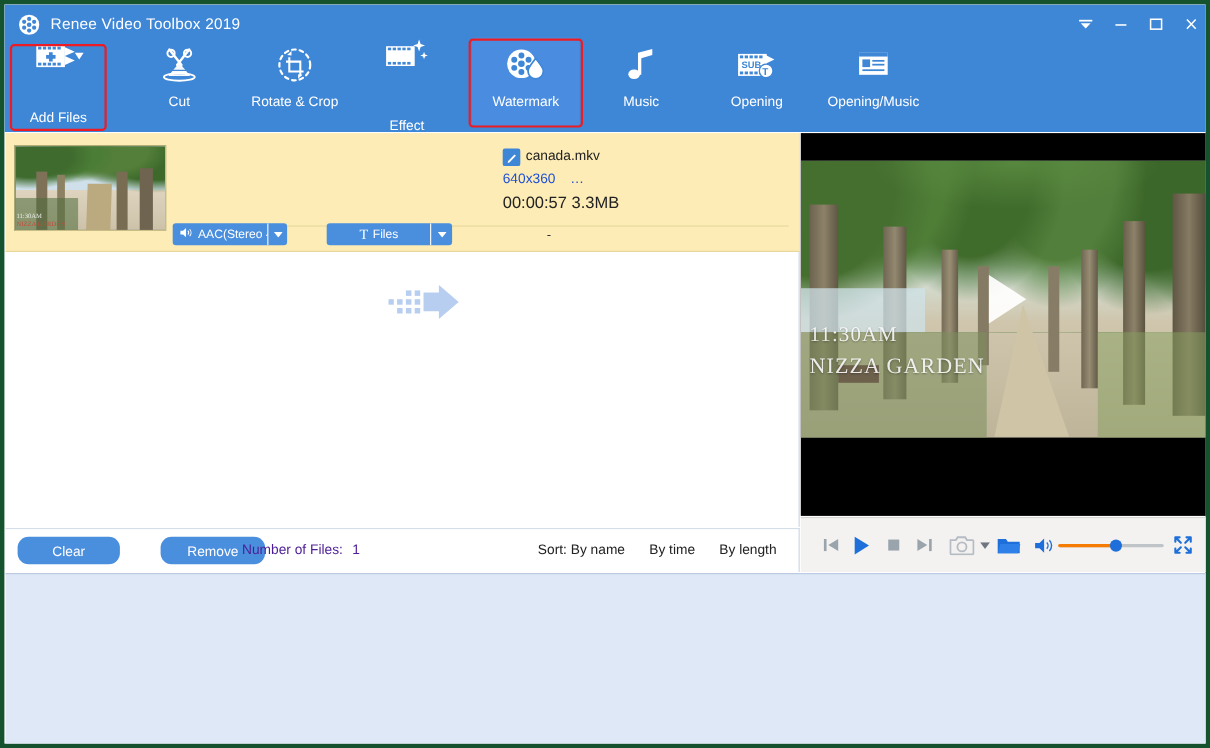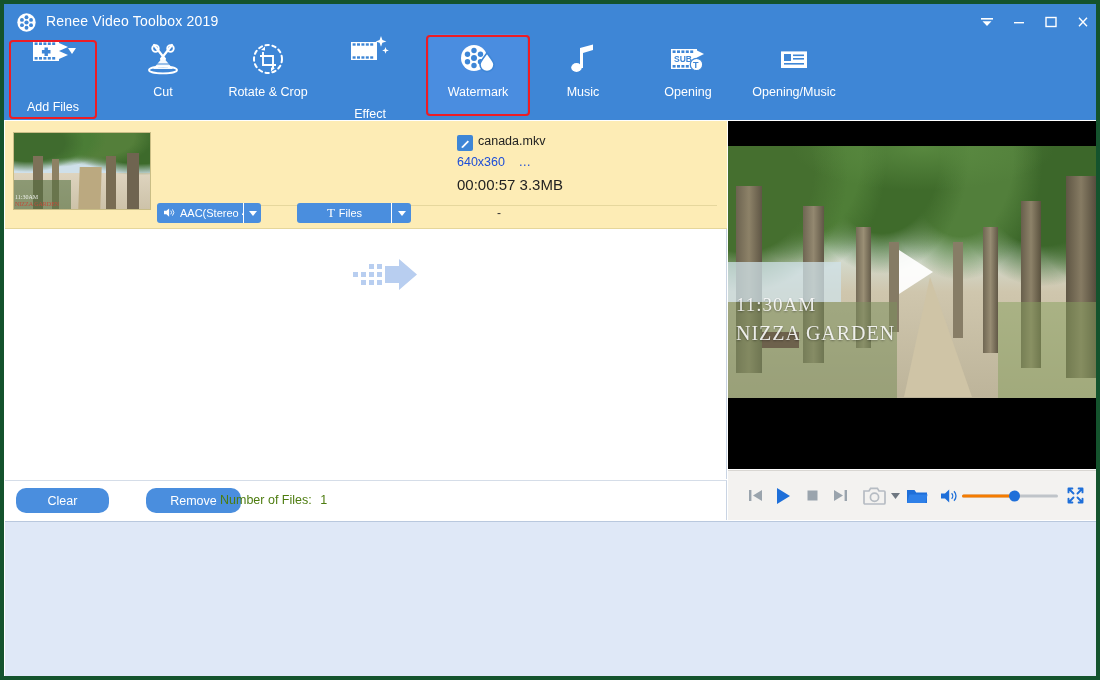--- a/index.html
+++ b/index.html
@@ -91,21 +91,21 @@
 
   
   .listfooter {
     position:absolute; left:1px; top:476px; width:722px; height:40px;
     background:#ffffff; border-top:1px solid #d5dde8; border-right:1px solid #c9d4e3;
   }
   .btn-blue {
     background:#4a8ede; color:#fff; border:none; border-radius:10px;
     font-family:inherit; font-size:12.5px; cursor:pointer;
   }
-  .numfiles { position:absolute; left:215px; top:12px; font-size:12.5px; color:#4d7c0f; }
+  .numfiles { position:absolute; left:215px; top:12px; font-size:12.5px; color:#4c1d95; }
   .sortbox { position:absolute; right:20px; top:12px; display:flex; gap:22px; font-size:12.5px; color:#222; }
   .sortbox span { cursor:pointer; white-space:nowrap; }
 
   
   .preview { position:absolute; left:724px; top:117px; width:375px; height:348px; background:#000; overflow:hidden; }
   .video { position:absolute; left:0; top:25px; width:375px; height:252px; overflow:hidden; background:#000; }
   .wm { position:absolute; color:rgba(255,255,255,.88); font-family:"Liberation Serif", serif; letter-spacing:1px; text-shadow:0 1px 2px rgba(0,0,0,.35); }
   .playbtn {
     position:absolute; left:50%; top:50%; transform:translate(-50%,-50%);
     width:0;height:0;
@@ -418,20 +418,25 @@
     </div>
   </div>
 
   <div class="listfooter">
     <button class="btn-blue" style="position:absolute;left:11px;top:7px;width:93px;height:25px;">Clear</button>
     <button class="btn-blue" style="position:absolute;left:110px;top:7px;width:95px;height:25px;margin-left:31px;">Remove</button>
     <div class="numfiles">
       <span>Number of Files:</span>
       <span style="margin-left:5px;">1</span>
     </div>
+    <div class="sortbox">
+      <span><span>Sort:</span> <span>By name</span></span>
+      <span>By time</span>
+      <span>By length</span>
+    </div>
   </div>
 
   <div class="preview">
     <div class="video">
       <div style="position:absolute;inset:0;background:
           linear-gradient(to bottom, #dfe9e4 0%, #d5e2da 40%, #cfc6ad 58%, #bdb49a 100%);"></div>
 
       <div style="position:absolute;left:0;top:0;width:100%;height:62%;background:
           radial-gradient(ellipse 36% 100% at 4% 16%, #456f2f 0%, #456f2f 52%, transparent 78%),
           radial-gradient(ellipse 26% 95% at 22% 6%, #4f7e37 0%, #4f7e37 52%, transparent 78%),

